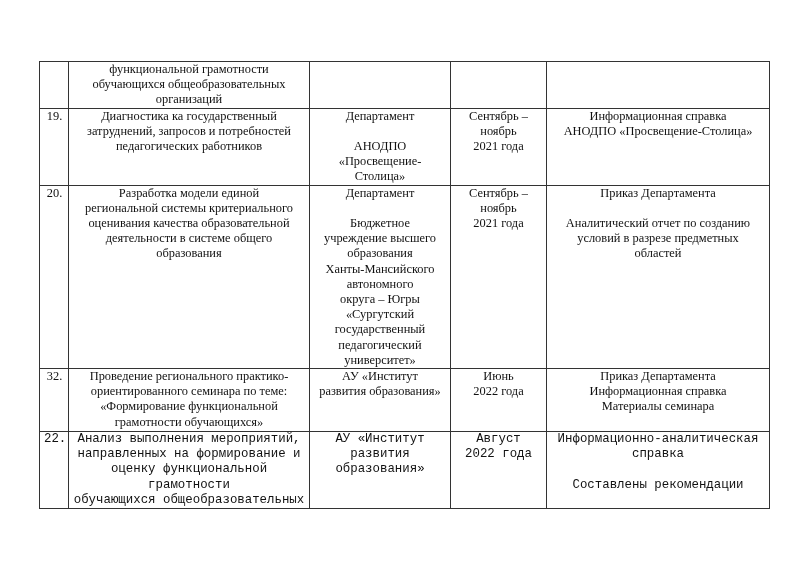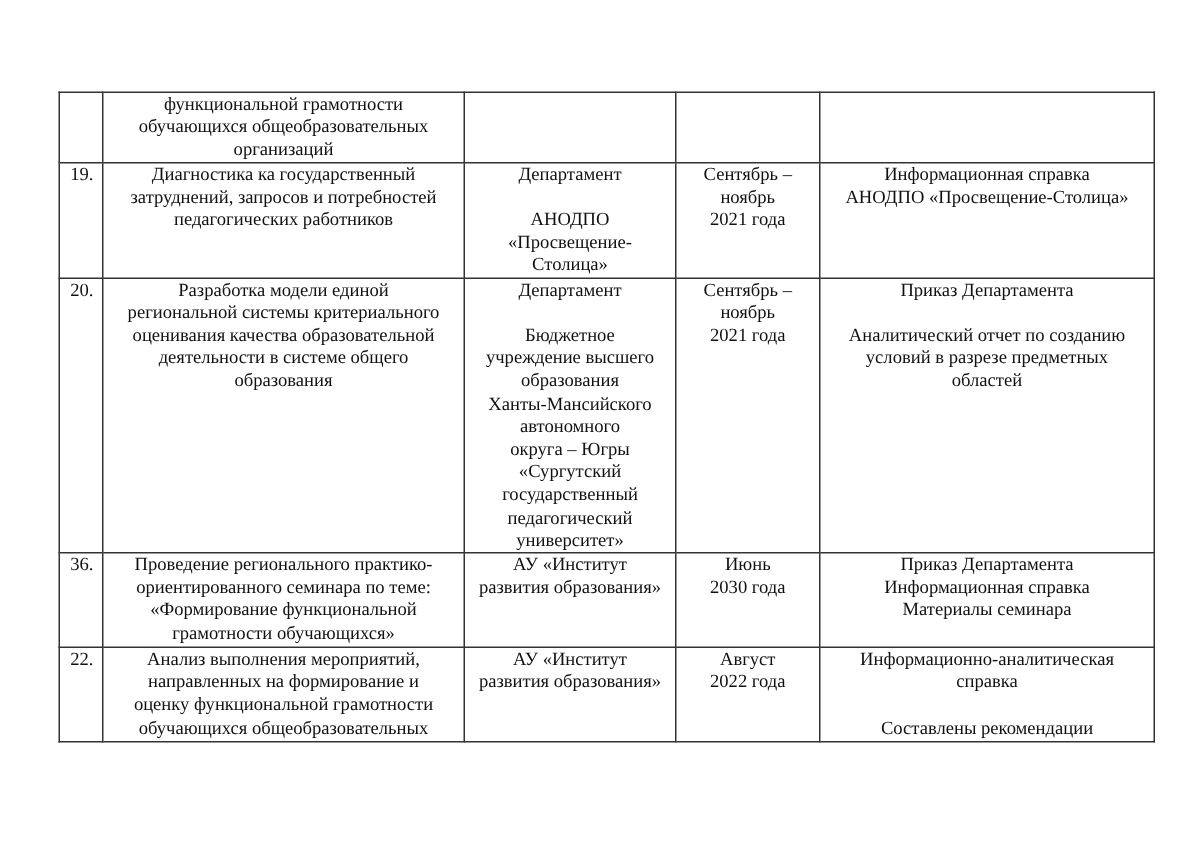--- a/index.html
+++ b/index.html
@@ -111,34 +111,34 @@
         <td>Сентябрь –
 ноябрь
 2021 года</td>
         <td>Приказ Департамента
 
 Аналитический отчет по созданию
 условий в разрезе предметных
 областей</td>
       </tr>
       <tr style="height:63px;">
-        <td class="num">36.</td>
+        <td class="num">32.</td>
         <td>Проведение регионального практико-
 ориентированного семинара по теме:
 «Формирование функциональной
 грамотности обучающихся»</td>
         <td>АУ «Институт
 развития образования»</td>
         <td>Июнь
-2030 года</td>
+2022 года</td>
         <td>Приказ Департамента
 Информационная справка
 Материалы семинара</td>
       </tr>
-      <tr class="last" style="height:63px;">
+      <tr class="last" style="height:63px;font-family:Liberation Mono, monospace;">
         <td class="num">22.</td>
         <td>Анализ выполнения мероприятий,
 направленных на формирование и
 оценку функциональной грамотности
 обучающихся общеобразовательных</td>
         <td>АУ «Институт
 развития образования»</td>
         <td>Август
 2022 года</td>
         <td>Информационно-аналитическая

